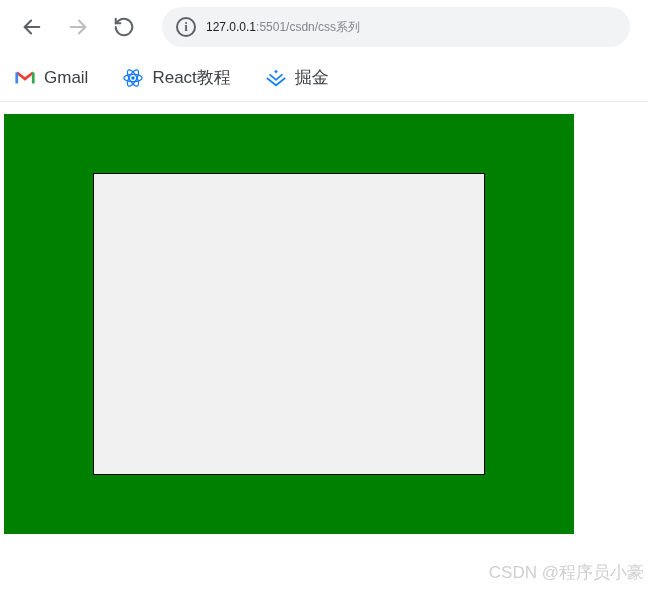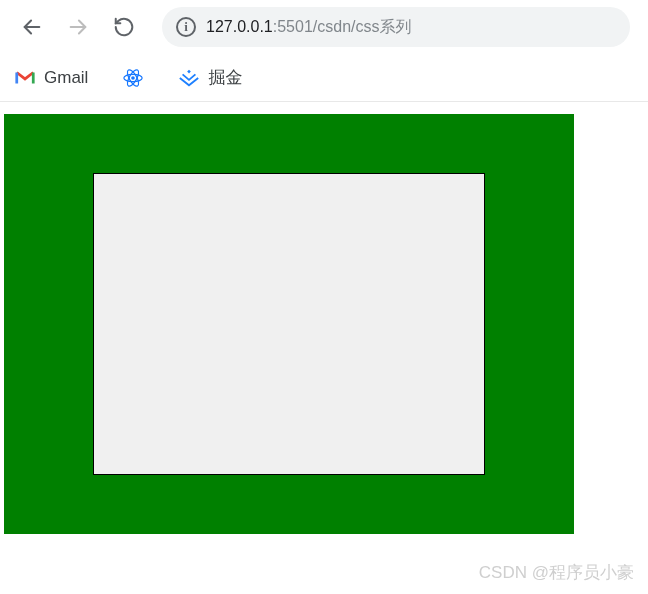--- a/index.html
+++ b/index.html
@@ -56,21 +56,21 @@
       border-radius: 50%;
       display: flex;
       align-items: center;
       justify-content: center;
       font-size: 13px;
       font-weight: bold;
       color: #5f6368;
       font-family: serif;
     }
     .url {
-      font-size: 16px;
+      font-size: 12px;
       color: #202124;
       white-space: nowrap;
     }
     .url .gray {
       color: #80868b;
     }
     .bookmarks {
       display: flex;
       align-items: center;
       height: 48px;
@@ -108,21 +108,21 @@
     }
     .inner-box {
       width: 392px;
       height: 302px;
       background: #f0f0f0;
       border: 1px solid #000;
     }
     .watermark {
       position: absolute;
       bottom: 10px;
-      right: 14px;
+      right: 4px;
       font-size: 17px;
       color: #cfcfcf;
       font-family: "Microsoft YaHei", Arial, sans-serif;
     }
   </style>
 </head>
 <body>
 
 <div class="toolbar">
   <div class="nav-btn">
@@ -165,20 +165,21 @@
   </div>
   <div class="bookmark">
     <div class="bm-icon">
       <svg viewBox="0 0 24 24" width="22" height="22">
         <circle cx="12" cy="12" r="2" fill="#1677ff"></circle>
         <ellipse cx="12" cy="12" rx="10" ry="4" fill="none" stroke="#1677ff" stroke-width="1.3"></ellipse>
         <ellipse cx="12" cy="12" rx="10" ry="4" fill="none" stroke="#1677ff" stroke-width="1.3" transform="rotate(60 12 12)"></ellipse>
         <ellipse cx="12" cy="12" rx="10" ry="4" fill="none" stroke="#1677ff" stroke-width="1.3" transform="rotate(120 12 12)"></ellipse>
       </svg>
     </div>
+    <span>React教程</span>
   </div>
   <div class="bookmark">
     <div class="bm-icon">
       <svg viewBox="0 0 24 24" width="22" height="22">
         <polygon points="12,3 14,5 12,7 10,5" fill="#1E80FF"></polygon>
         <polyline points="5,8 12,14 19,8" fill="none" stroke="#1E80FF" stroke-width="2"></polyline>
         <polyline points="2,12 12,20 22,12" fill="none" stroke="#1E80FF" stroke-width="2"></polyline>
       </svg>
     </div>
     <span>掘金</span>

